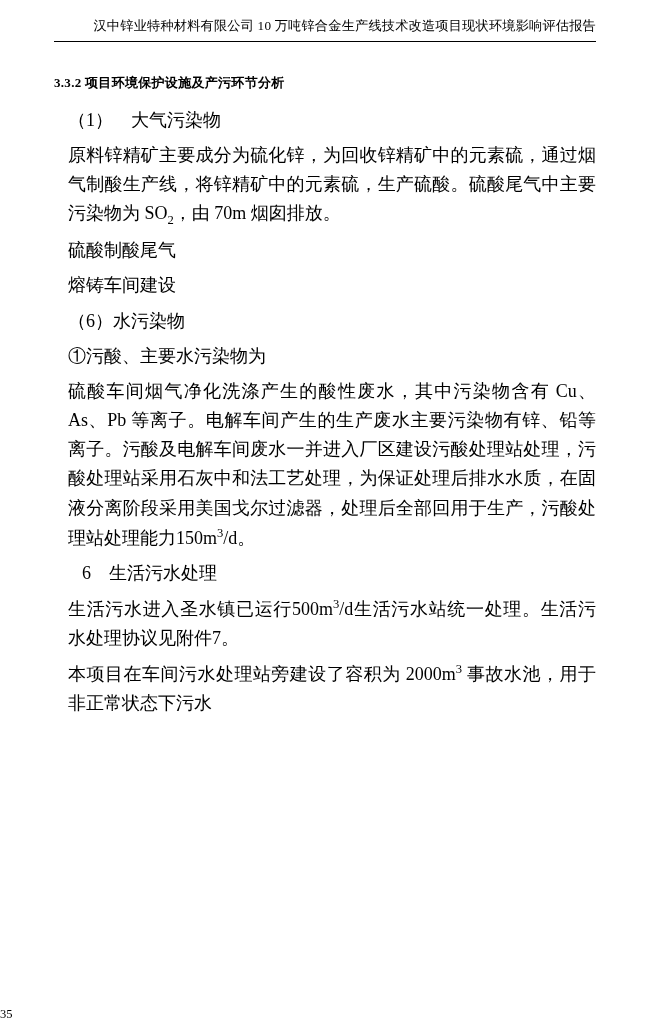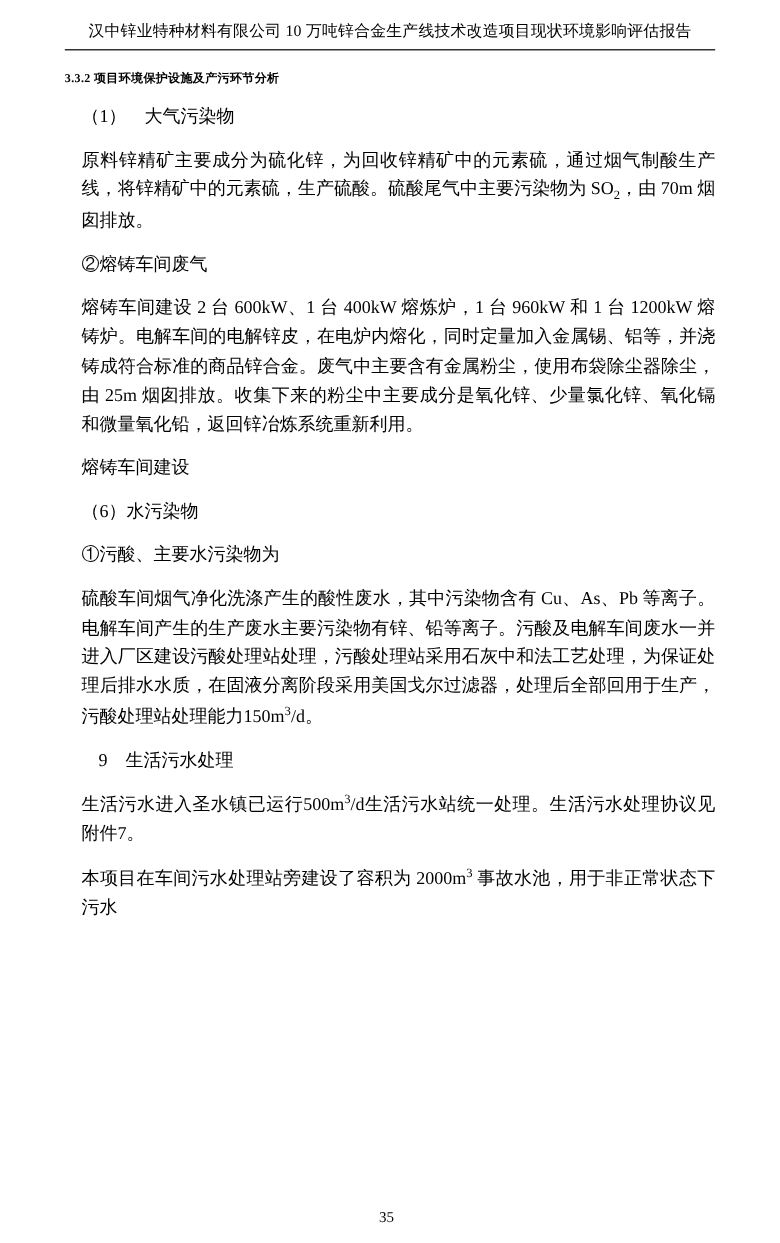--- a/index.html
+++ b/index.html
@@ -16,75 +16,73 @@
     overflow: hidden;
   }
   .page {
     width: 650px;
     height: 1036px;
     box-sizing: border-box;
     padding: 16px 54px 0 54px;
     position: relative;
   }
   .header {
-    text-align: center;
+    text-align: right;
     font-size: 13.2px;
     line-height: 1.5;
     padding-bottom: 5px;
     border-bottom: 1.2px solid #000;
-    margin-bottom: 16px;
+    margin-bottom: 32px;
     letter-spacing: 0.2px;
   }
   .section-title {
-    font-size: 10px;
+    font-size: 13px;
     font-weight: bold;
     margin: 14px 0 14px 0;
     letter-spacing: 0.3px;
   }
   p {
-    margin: 12px 0 6px 0;
-    font-size: 15px;
+    margin: 0 0 6px 0;
+    font-size: 18px;
     line-height: 1.62;
     text-align: justify;
     text-justify: inter-ideograph;
   }
   .ind1 { text-indent: 0; padding-left: 14px; }
   .ind2 { text-indent: 0; padding-left: 28px; }
   sub {
     font-size: 0.7em;
     vertical-align: sub;
   }
   sup {
     font-size: 0.7em;
     vertical-align: super;
   }
   .pagenum {
     position: absolute;
     bottom: 14px;
     left: 0;
     width: 644px;
-    text-align: center;
     font-size: 12.5px;
   }
 </style>
 </head>
 <body>
 
 <div class="page">
 
   <div class="header">汉中锌业特种材料有限公司 10 万吨锌合金生产线技术改造项目现状环境影响评估报告</div>
 
   <div class="section-title">3.3.2 项目环境保护设施及产污环节分析</div>
 
   <p class="ind1">（1）　大气污染物</p>
   <p class="ind1">原料锌精矿主要成分为硫化锌，为回收锌精矿中的元素硫，通过烟气制酸生产线，将锌精矿中的元素硫，生产硫酸。硫酸尾气中主要污染物为 SO<sub>2</sub>，由 70m 烟囱排放。</p>
-  <p class="ind1">②熔铸车间废气</p>
-  <p class="ind1">熔铸车间建设 2 台 600kW、1 台 400kW 熔炼炉，1 台 960kW 和 1 台 1200kW 熔铸炉。电解车间的电解锌皮，在电炉内熔化，同时定量加入金属锡、铝等，并浇铸成符合标准的商品锌合金。废气中主要含有金属粉尘，使用布袋除尘器除尘，由 25m 烟囱排放。收集下来的粉尘中主要成分是氧化锌、少量氯化锌、氧化镉和微量氧化铅，返回锌冶炼系统重新利用。</p>
+  <p class="ind1">硫酸制酸尾气</p>
   <p class="ind1">熔铸车间建设</p>
   <p class="ind1">（6）水污染物</p>
   <p class="ind1">①污酸、主要水污染物为</p>
   <p class="ind1">硫酸车间烟气净化洗涤产生的酸性废水，其中污染物含有 Cu、As、Pb 等离子。电解车间产生的生产废水主要污染物有锌、铅等离子。污酸及电解车间废水一并进入厂区建设污酸处理站处理，污酸处理站采用石灰中和法工艺处理，为保证处理后排水水质，在固液分离阶段采用美国戈尔过滤器，处理后全部回用于生产，污酸处理站处理能力150m<sup>3</sup>/d。</p>
-  <p class="ind2">9　生活污水处理</p>
+  <p class="ind2">6　生活污水处理</p>
   <p class="ind1">生活污水进入圣水镇已运行500m<sup>3</sup>/d生活污水站统一处理。生活污水处理协议见附件7。</p>
   <p class="ind1">本项目在车间污水处理站旁建设了容积为 2000m<sup>3</sup> 事故水池，用于非正常状态下污水</p>
 
   <div class="pagenum">35</div>
 </div>
 
 </body></html>

